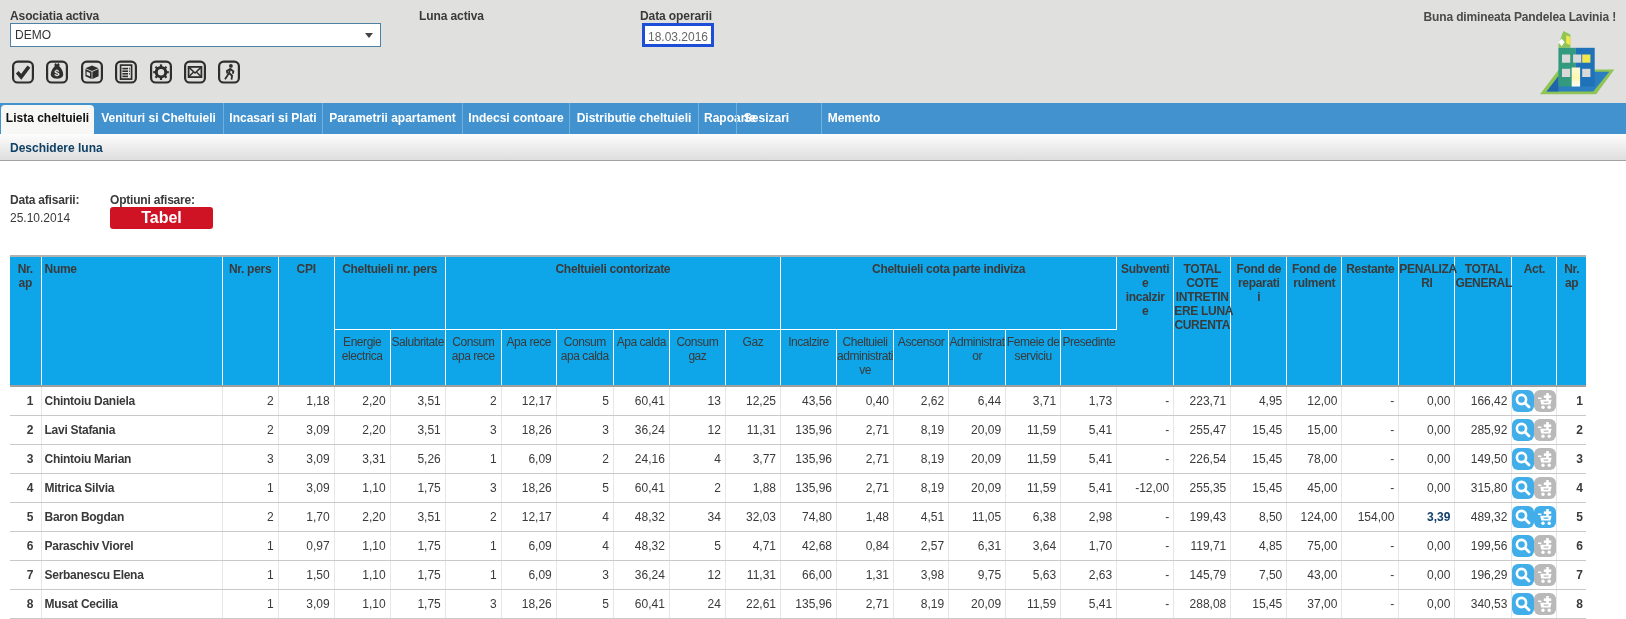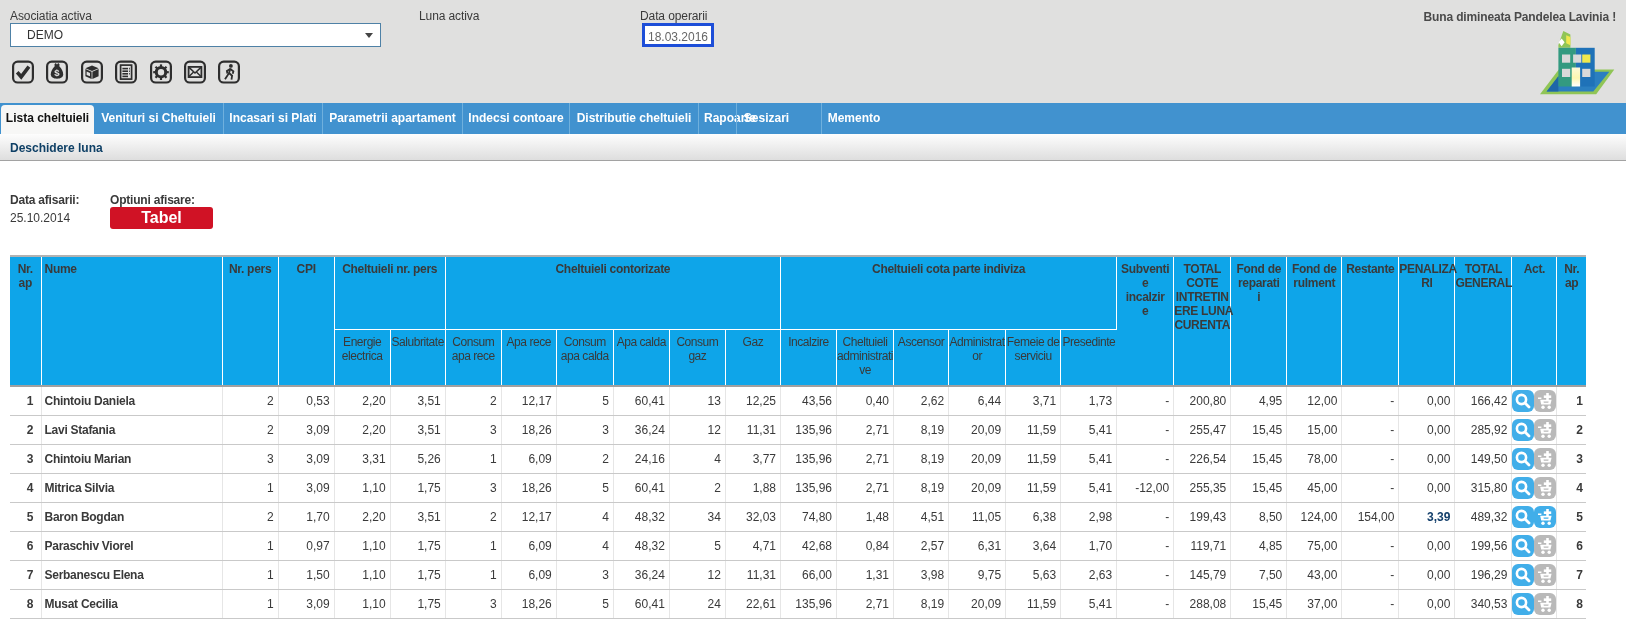--- a/index.html
+++ b/index.html
@@ -1,20 +1,20 @@
 <!DOCTYPE html>
 <html><head>
 <meta charset="utf-8">
 <style>
 * { margin:0; padding:0; box-sizing:border-box; }
 html,body { width:1626px; height:619px; background:#fff; font-family:"Liberation Sans", sans-serif; }
 body { position:relative; overflow:hidden; }
 .top { position:absolute; left:0; top:0; width:1626px; height:103px; background:#e0e0df; }
-.lbl { position:absolute; font-size:12px; font-weight:normal; color:#3a3a3a; letter-spacing:-0.1px; }
-.sel { position:absolute; top:23px; height:24px; background:#fff; border:1px solid #4e81a6; font-size:12px; color:#333; line-height:22px; padding-left:16px; }
+.lbl { position:absolute; font-size:12px; font-weight:bold; color:#3a3a3a; letter-spacing:-0.1px; }
+.sel { position:absolute; top:23px; height:24px; background:#fff; border:1px solid #4e81a6; font-size:12px; color:#333; line-height:22px; padding-left:4px; }
 .sel .arr { position:absolute; right:7px; top:9px; width:0; height:0; border-left:4px solid transparent; border-right:4px solid transparent; border-top:5px solid #444; }
 .dateinp { position:absolute; left:642px; top:23px; width:72px; height:24px; background:#fff; border:3px solid #1d4ed8; font-size:12px; color:#666; line-height:22px; text-align:center; }
 .greet { position:absolute; top:10px; right:10px; font-size:12px; font-weight:bold; color:#4a4a4a; letter-spacing:-0.15px; }
 .icons { position:absolute; left:12px; top:60px; }
 .icons svg { margin-right:12.4px; float:left; }
 .nav { position:absolute; left:0; top:103px; width:1626px; height:31px; background:#4192cf; }
 .tab { position:absolute; top:0; height:31px; font-size:12px; font-weight:bold; color:#fff; line-height:31px; text-align:center; }
 .tab.sep { border-left:1px solid #6fb0dd; }
 .activetab { position:absolute; left:1px; top:2px; width:93px; height:29px; background:#f7f7f6; border-radius:4px 4px 0 0; color:#111; font-size:12px; font-weight:bold; line-height:27px; text-align:center; }
 .subbar { position:absolute; left:0; top:134px; width:1626px; height:27px; background:linear-gradient(#fdfdfd,#dedede); border-bottom:1px solid #a2a2a2; }
@@ -216,37 +216,37 @@
 <th>Administrat<br>or</th>
 <th>Femeie de<br>serviciu</th>
 <th>Presedinte</th>
 </tr>
 </thead>
 <tbody id="tbody">
       <tr>
         <td class="bold" style="padding-right:7px">1</td>
         <td class="nm">Chintoiu Daniela</td>
         <td>2</td>
-        <td>0,53</td>
+        <td>1,18</td>
         <td>2,20</td>
         <td>3,51</td>
         <td>2</td>
         <td>12,17</td>
         <td>5</td>
         <td>60,41</td>
         <td>13</td>
         <td>12,25</td>
         <td>43,56</td>
         <td>0,40</td>
         <td>2,62</td>
         <td>6,44</td>
         <td>3,71</td>
         <td>1,73</td>
         <td>-</td>
-        <td>200,80</td>
+        <td>223,71</td>
         <td>4,95</td>
         <td>12,00</td>
         <td>-</td>
         <td>0,00</td>
         <td>166,42</td>
         <td class="ic"><svg width="22" height="22" viewBox="0 0 22 22" style="vertical-align:top">
             <rect x="0" y="0" width="22" height="22" rx="6" fill="#41aee9"></rect>
             <circle cx="9.5" cy="9.5" r="4.6" fill="none" stroke="#fff" stroke-width="2.6"></circle>
             <line x1="13" y1="13" x2="17" y2="17" stroke="#fff" stroke-width="2.8" stroke-linecap="round"></line>
           </svg><svg width="22" height="22" viewBox="0 0 22 22" style="vertical-align:top">

